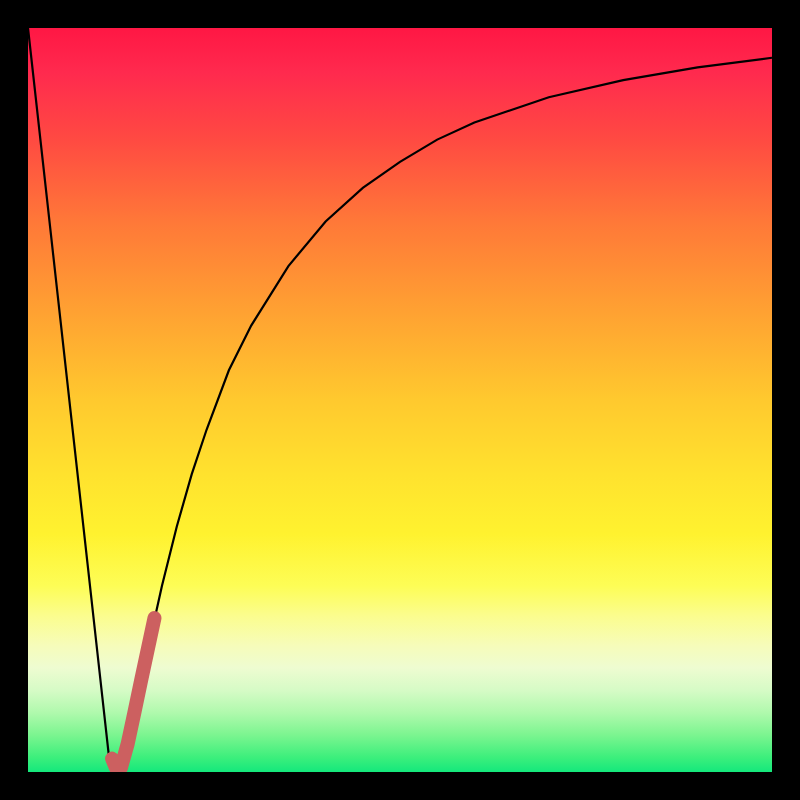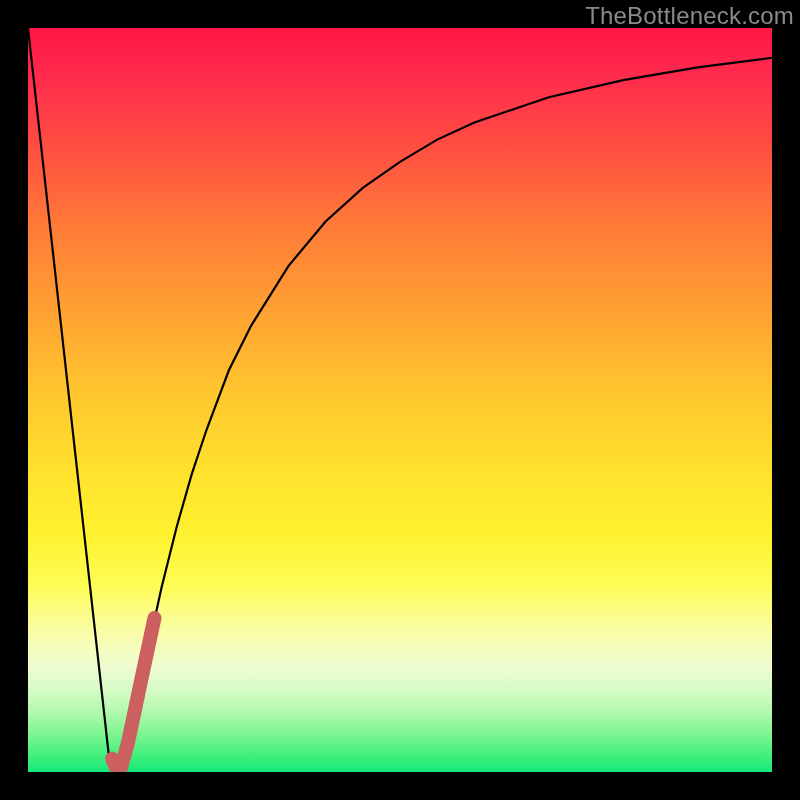--- a/index.html
+++ b/index.html
@@ -72,20 +72,19 @@
     stroke: #cc6060;
     stroke-width: 14;
     stroke-linecap: round;
     stroke-linejoin: round;
   }
 </style>
 </head>
 <body>
 
 <div class="frame">
-  <div class="watermark">TheBottleneck.com</div>
   <div class="plot-area">
     <svg class="curves" viewBox="0 0 744 744" preserveAspectRatio="none">
       <path class="curve-main" d="M0.00 0.00 L14.88 133.92 L29.76 267.84 L44.64 401.76 L59.52 535.68 L74.40 669.60 L81.84 736.56 L89.28 744.00 L96.72 736.56 L104.16 699.36 L119.04 624.96 L133.92 558.00 L148.80 498.48 L163.68 446.40 L178.56 401.76 L200.88 342.24 L223.20 297.60 L260.40 238.08 L297.60 193.44 L334.80 159.96 L372.00 133.92 L409.20 111.60 L446.40 94.49 L520.80 69.19 L595.20 52.08 L669.60 39.43 L744.00 29.76"></path>
       <path class="curve-highlight" d="M84.07 730.61 L87.79 739.54 L93.00 739.54 L99.70 715.73 L106.39 684.48 L113.09 652.49 L119.78 621.24 L126.48 589.99"></path>
     </svg>
   </div>
 </div>
 
 </body></html>

